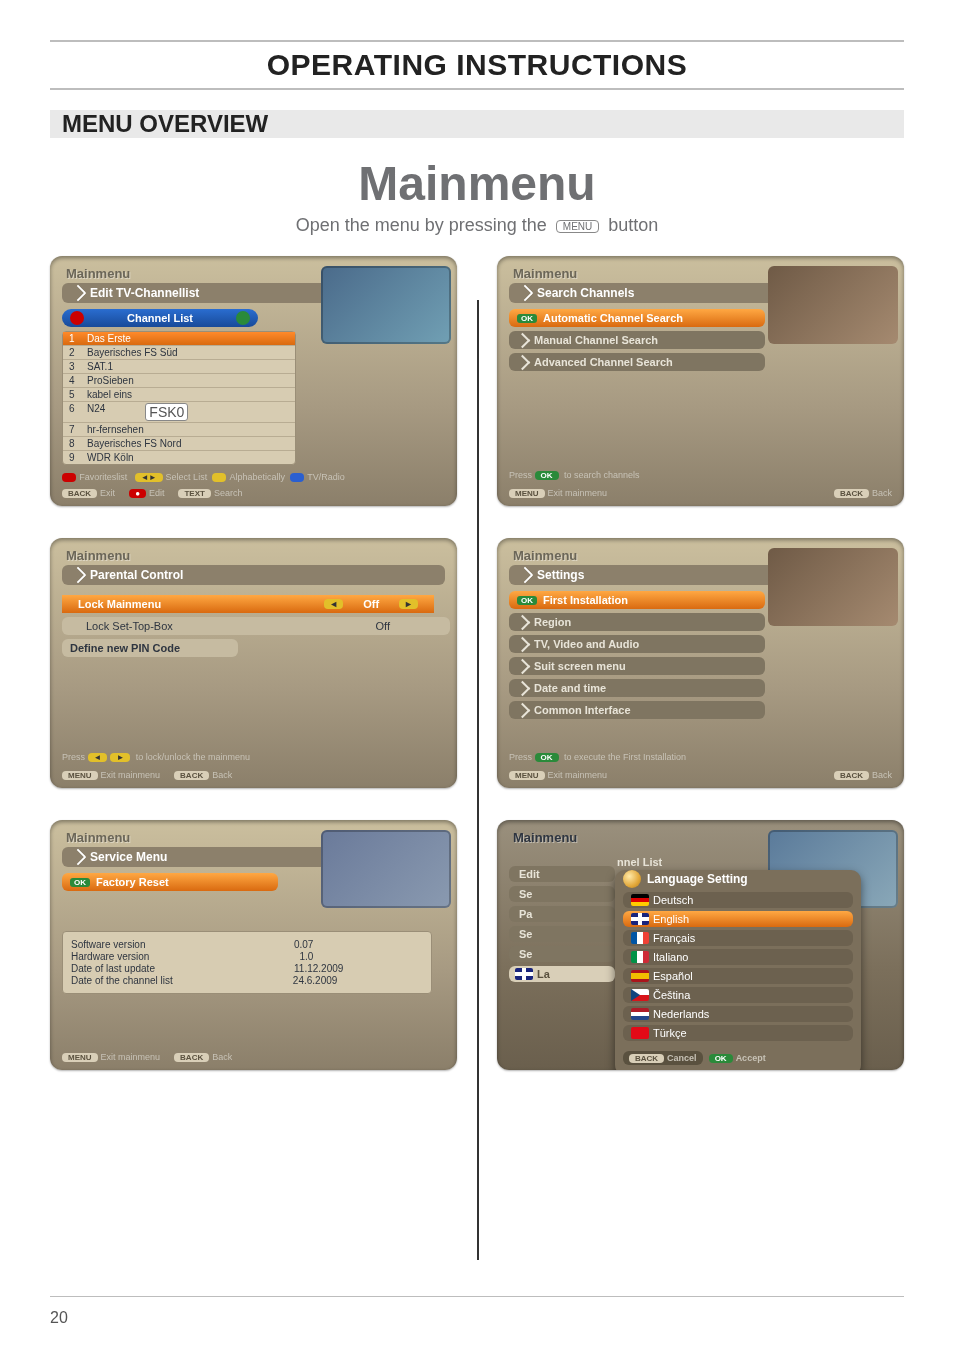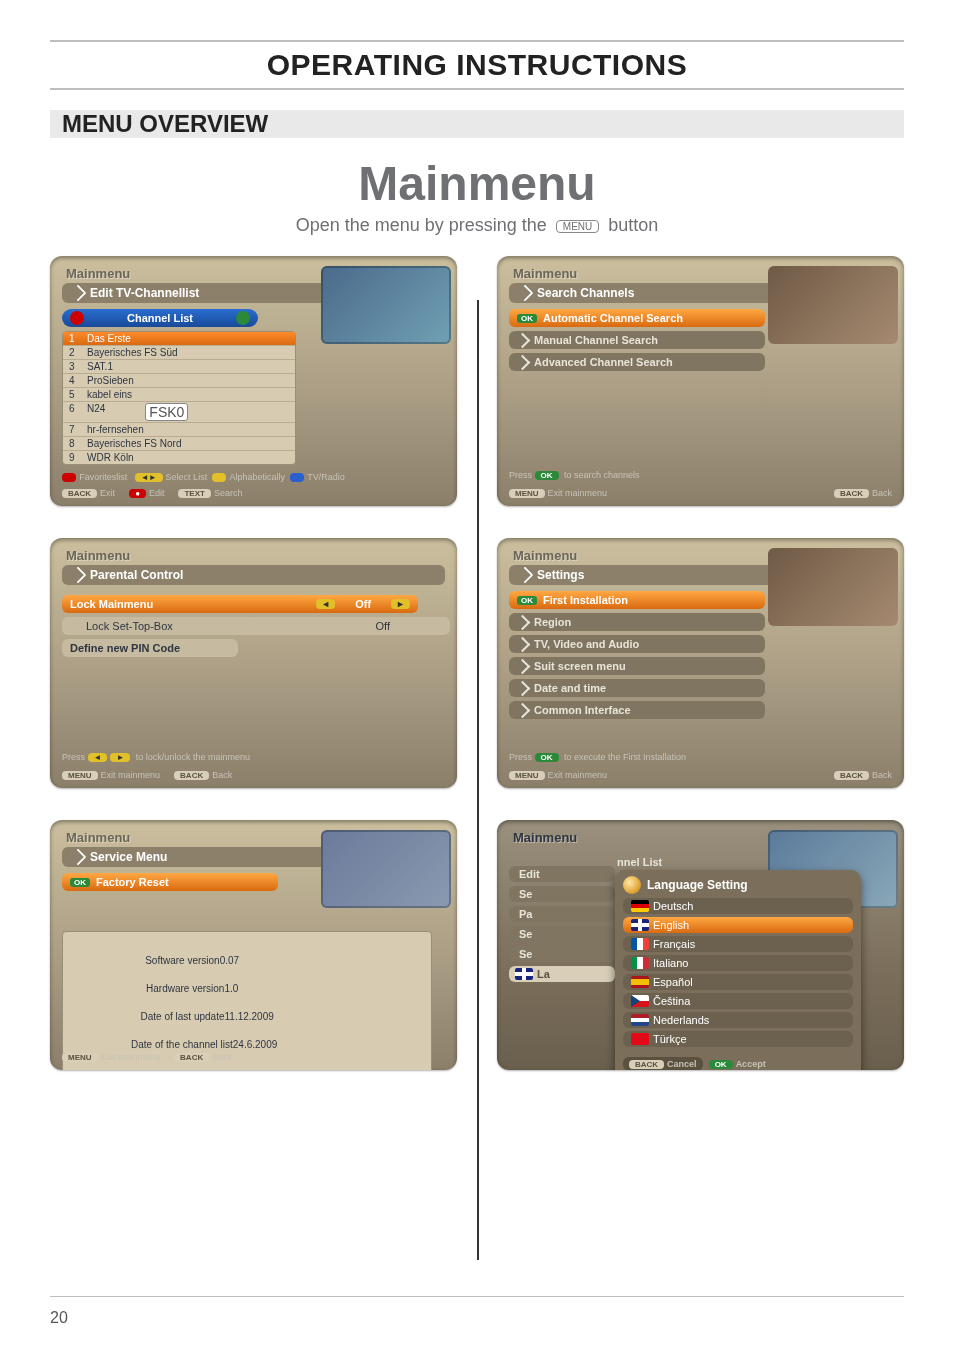--- a/index.html
+++ b/index.html
@@ -38,26 +38,26 @@
   .b-ok{background:#2a8a3a;color:#fff}
   .b-red{background:#c00;color:#fff}
   .b-yellow{background:#e2c02a;color:#333}
   .b-blue{background:#2a5fd0;color:#fff}
   .b-txt{background:#d9cfb8;color:#5a513f}
   .menuitem{background:#7f7561;border-radius:6px;padding:3px 8px;color:#e8e4d8;font-size:11px;font-weight:bold;margin-bottom:4px;display:flex;align-items:center;gap:6px;width:240px}
   .menuitem .ar{display:inline-block;width:9px;height:9px;border:2px solid #e8e4d8;border-left:none;border-top:none;transform:rotate(-45deg)}
   .menuitem.sel{background:linear-gradient(180deg,#ffa843,#d96a10);color:#fff}
   .menuitem.sel .okb{background:#2a8a3a;border-radius:3px;font-size:8px;padding:0 4px;color:#fff}
   .infobox{background:#d7ccb2;border:1px solid #9a8e77;border-radius:4px;padding:6px 8px;margin-top:40px;color:#2e3540;font-size:10px;width:92%}
-  .infobox .r{display:flex;justify-content:center;margin:17px 0}
-  .pc-row{display:flex;align-items:center;background:linear-gradient(180deg,#ffa843,#d96a10);border-radius:6px;padding:3px 8px;color:#fff;font-size:11px;font-weight:bold;justify-content:space-between;width:340px;margin-top:10px}
+  .infobox .r{display:flex;justify-content:space-between;margin:1px 0}
+  .pc-row{display:flex;align-items:center;background:linear-gradient(180deg,#ffa843,#d96a10);border-radius:0;padding:3px 16px;color:#fff;font-size:11px;font-weight:bold;justify-content:space-between;width:340px;margin-top:10px}
   .pc-row .arrbtn{background:#e2c02a;color:#333;border-radius:4px;padding:0 5px;font-size:9px}
   .pc-plain{background:#c6bba1;color:#2e3540;border-radius:6px;padding:3px 24px;font-size:11px;display:flex;justify-content:space-between;width:340px;margin-top:4px}
   .pc-btn{background:#c6bba1;color:#2e3540;border-radius:6px;padding:3px 8px;font-size:11px;font-weight:bold;width:160px;margin-top:4px}
-  .lang-panel .popup{position:absolute;left:118px;top:50px;width:230px;background:#7b6f5b;border-radius:10px;box-shadow:0 4px 10px rgba(0,0,0,.5);padding:6px 8px 10px 8px}
+  .lang-panel .popup{position:absolute;left:118px;top:50px;width:230px;background:#7b6f5b;border-radius:10px;box-shadow:0 4px 10px rgba(0,0,0,.5);padding:0 8px 10px 8px}
   .lang-panel .popup .hd{display:flex;align-items:center;gap:6px;color:#fff;font-weight:bold;font-size:12px;margin-bottom:4px}
   .lang-panel .popup .hd .globe{width:18px;height:18px;border-radius:9px;background:radial-gradient(circle at 35% 35%,#ffe9a8,#e2a83a 60%,#b07a1a);}
   .lang-panel .popup .li{display:flex;align-items:center;gap:4px;background:#6c614f;border-radius:6px;padding:2px 8px;color:#fff;font-size:11px;margin-bottom:3px}
   .lang-panel .popup .li.sel{background:linear-gradient(180deg,#ffa843,#d96a10)}
   .flag{width:18px;height:12px;border-radius:2px;display:inline-block}
   .f-de{background:linear-gradient(180deg,#000 33%,#d00 33% 66%,#fc0 66%)}
   .f-en{background:#19247c;position:relative;overflow:hidden}
   .f-en::before,.f-en::after{content:"";position:absolute;background:#fff}
   .f-en::before{left:0;right:0;top:4px;height:4px}
   .f-en::after{top:0;bottom:0;left:7px;width:4px}

